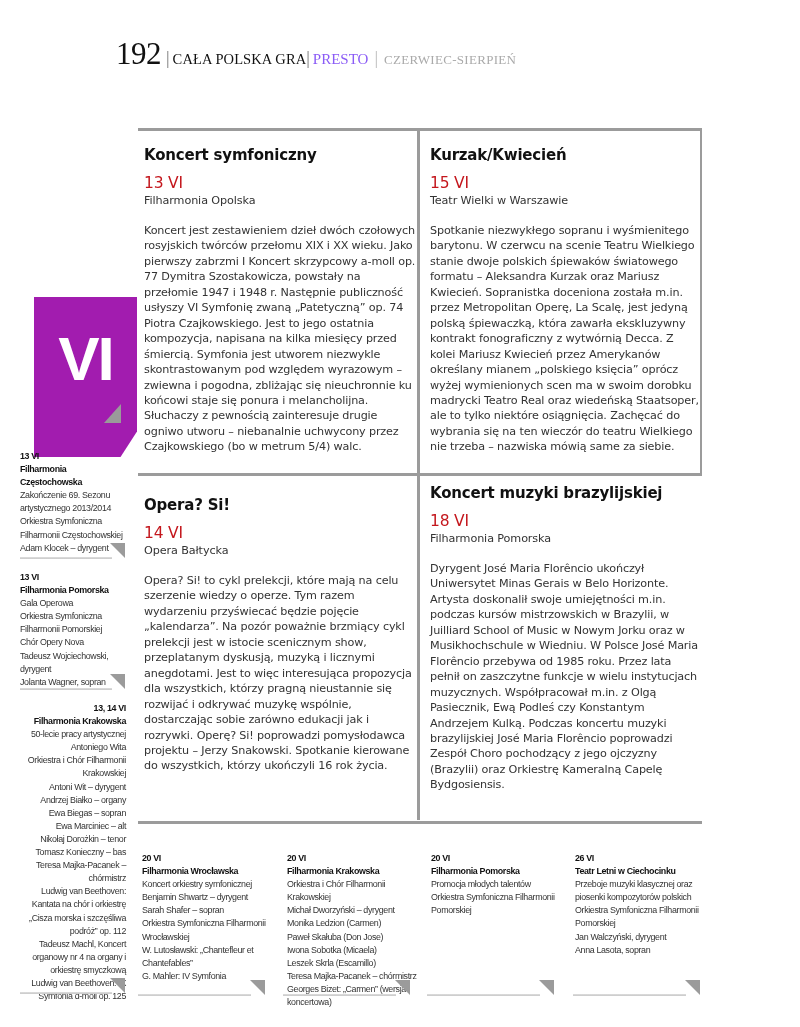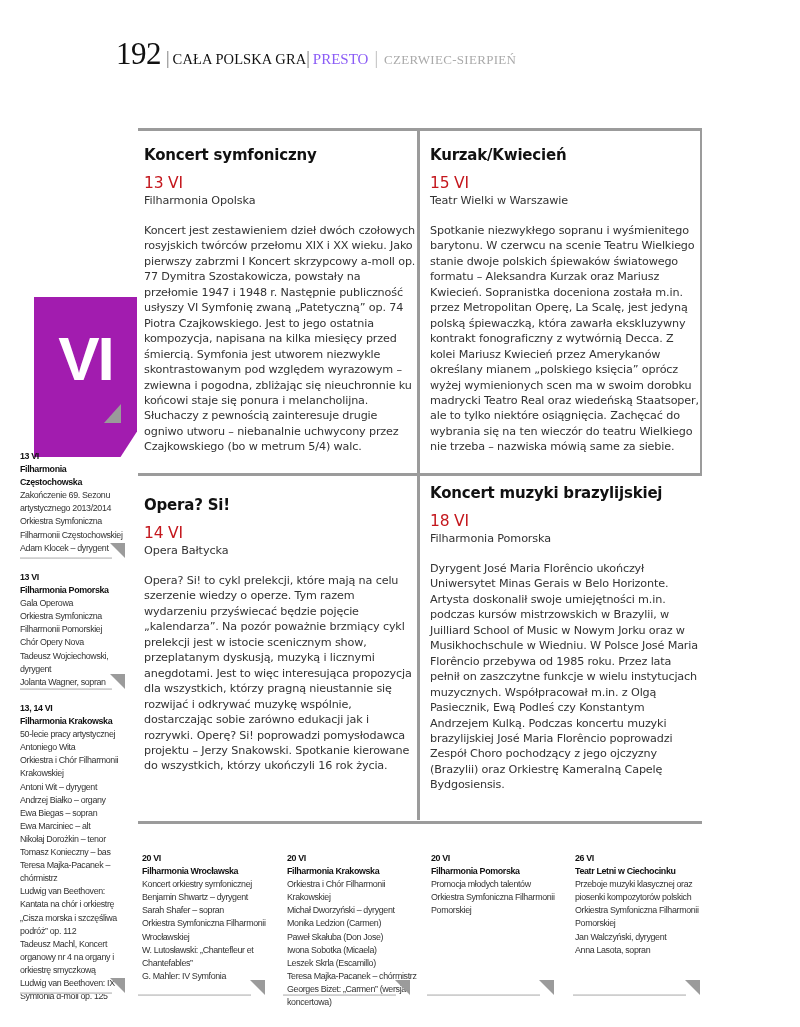--- a/index.html
+++ b/index.html
@@ -99,21 +99,21 @@
   <span class="ml mv">Filharmonia Pomorska</span>
   <span class="ml">Gala Operowa</span>
   <span class="ml">Orkiestra Symfoniczna Filharmonii Pomorskiej</span>
   <span class="ml">Chór Opery Nova</span>
   <span class="ml">Tadeusz Wojciechowski, dyrygent</span>
   <span class="ml">Jolanta Wagner, sopran</span>
 </div>
 <div class="mini-rule" style="left:20px;top:688px;width:92px;"></div>
 <div class="mini-fold" style="left:110px;top:674px;transform:scaleY(-1);"></div>
 
-<div class="mini" style="left:20px;top:702px;width:106px;">
+<div class="mini" style="left:20px;top:702px;width:106px;text-align:right;">
   <span class="ml md">13, 14 VI</span>
   <span class="ml mv">Filharmonia Krakowska</span>
   <span class="ml">50-lecie pracy artystycznej Antoniego Wita</span>
   <span class="ml">Orkiestra i Chór Filharmonii Krakowskiej</span>
   <span class="ml">Antoni Wit – dyrygent</span>
   <span class="ml">Andrzej Białko – organy</span>
   <span class="ml">Ewa Biegas – sopran</span>
   <span class="ml">Ewa Marciniec – alt</span>
   <span class="ml">Nikołaj Dorożkin – tenor</span>
   <span class="ml">Tomasz Konieczny – bas</span>

